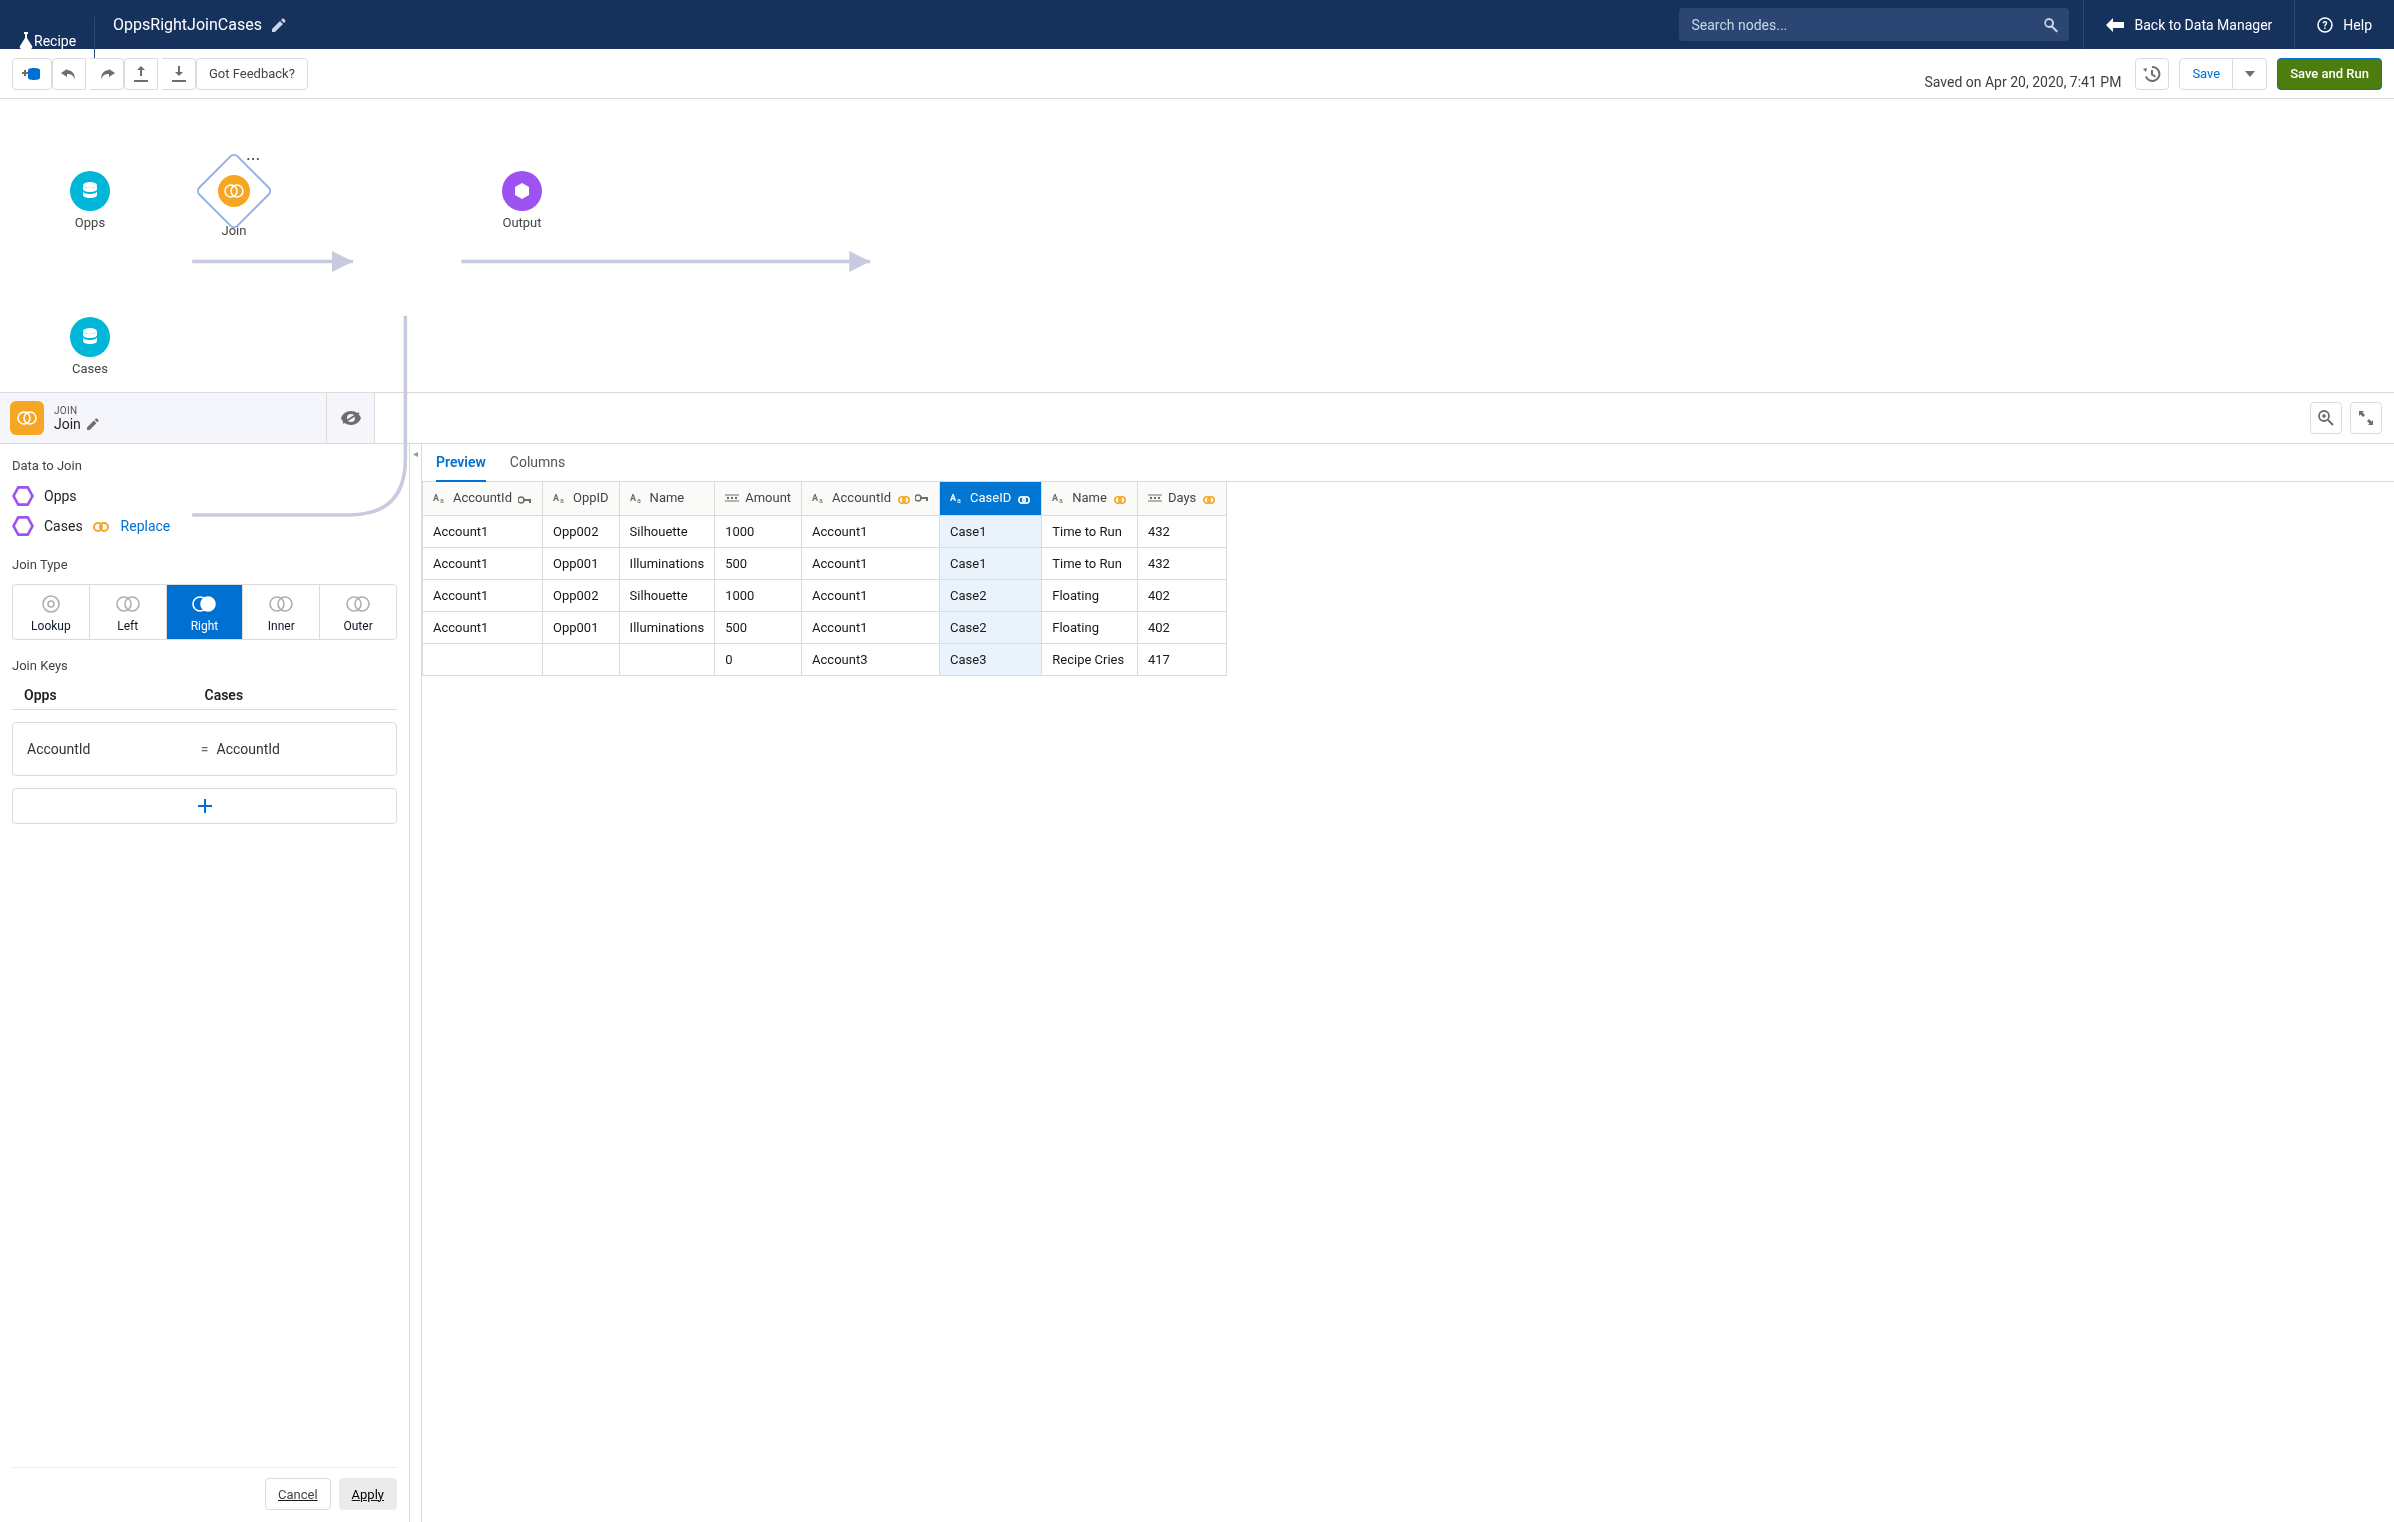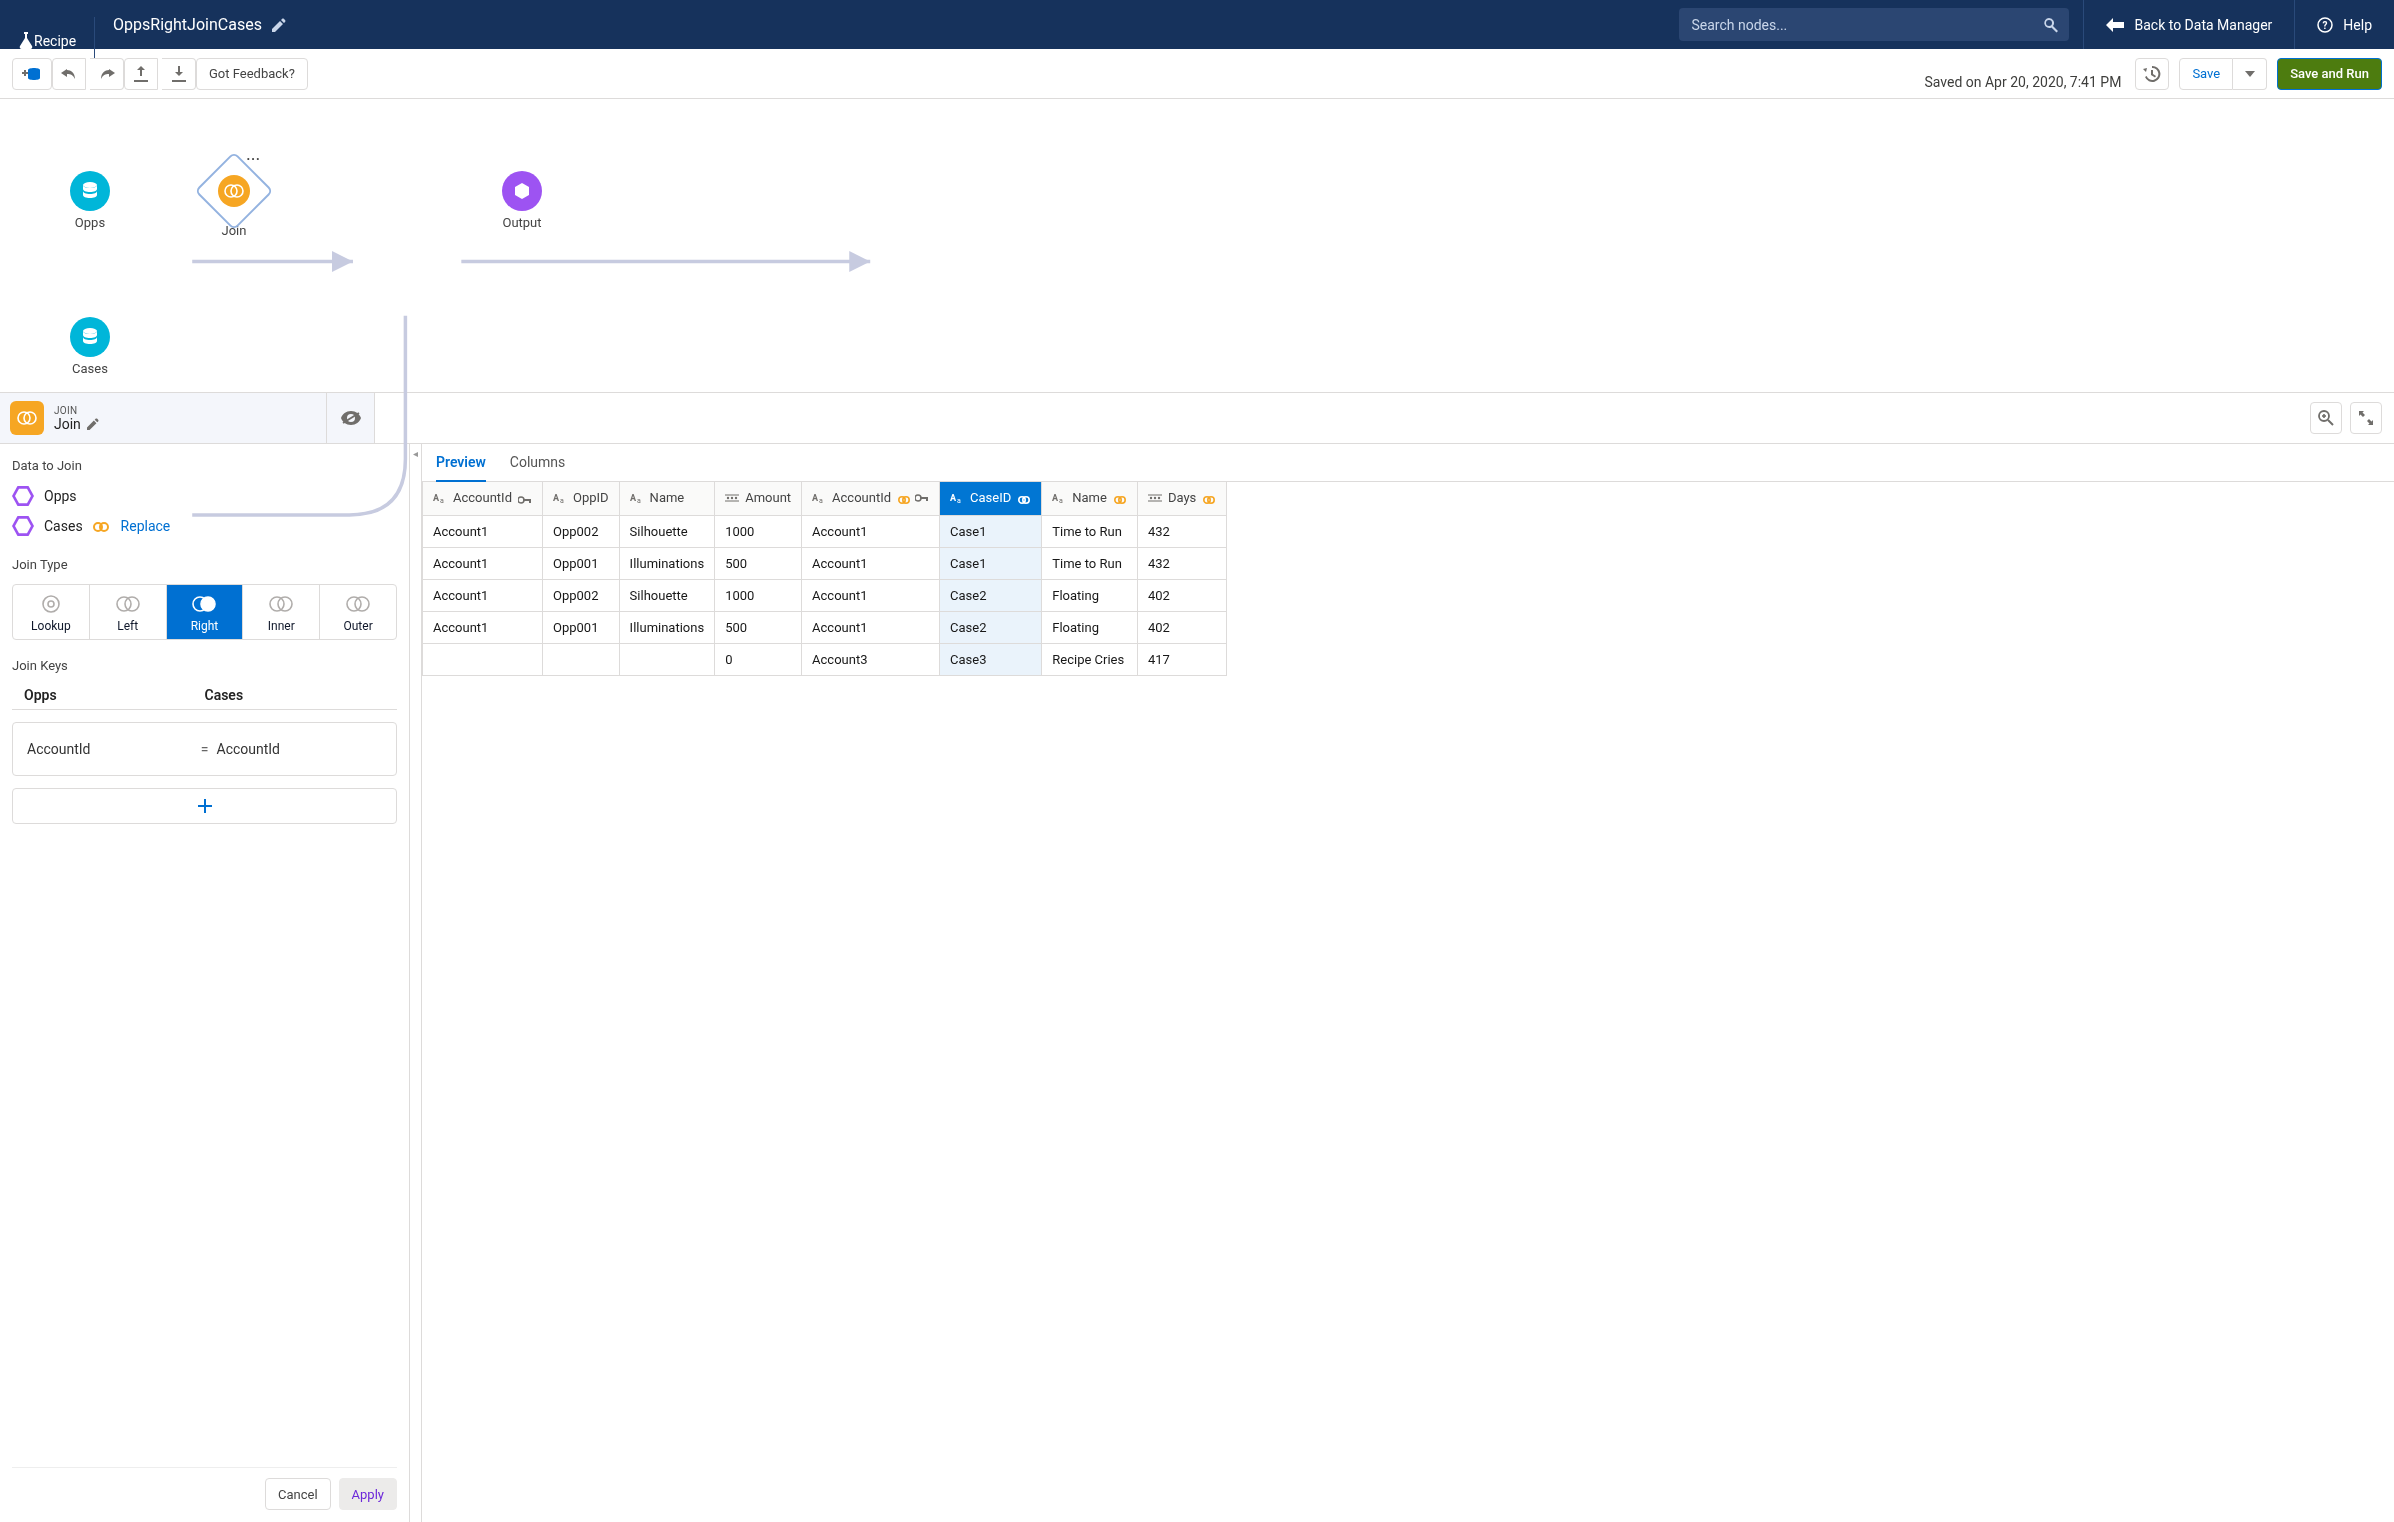--- a/index.html
+++ b/index.html
@@ -84,22 +84,22 @@
 .jt.active svg .f { fill:#fff; }
 
 .keys-head { display:flex; border-bottom:1px solid #dddbda; padding:6px 12px; font-weight:600; color:#222;}
 .keys-head > div { flex:1;}
 .key-box { border:1px solid #dddbda; border-radius:4px; margin-top:12px; padding:18px 14px; display:flex; align-items:center;}
 .key-box .eq { flex:0 0 24px; text-align:center; color:#666;}
 .key-box .fld { flex:1; color:#333;}
 .add-box { border:1px solid #dddbda; border-radius:4px; margin-top:12px; height:36px; display:flex; align-items:center; justify-content:center;}
 .add-box svg { fill:#0070d2;}
 
-.sidebar .footer { margin-top:auto; display:flex; justify-content:flex-end; gap:8px; padding:10px 0 12px 0; border-top:1px solid #eee;}
-.btn.disabled { background:#ecebea; color:#6d28d9; border-color:#ecebea; cursor:default;}
+.sidebar .footer { margin-top:auto; display:flex; justify-content:flex-end; gap:8px; padding:10px 0 12px 0; border-top:1px solid #eee;text-decoration:underline;}
+.btn.disabled { background:#ecebea; color:#000000; border-color:#ecebea; cursor:default;}
 
 .collapse-gutter { width:12px; border-right:1px solid #dddbda; display:flex; align-items:flex-start; justify-content:center; padding-top:4px; color:#999; font-size:10px; cursor:pointer;}
 
 .preview { flex:1; display:flex; flex-direction:column; min-width:0;}
 .tabs { display:flex; gap:24px; padding: 10px 14px 0 14px; border-bottom:1px solid #dddbda;}
 .tab { padding-bottom:10px; font-size:14px; color:#555; cursor:pointer;}
 .tab.active { color:#0070d2; font-weight:600; border-bottom:2px solid #0070d2; margin-bottom:-1px;}
 
 table { border-collapse:collapse; width: max-content;}
 .table-wrap { overflow:auto; padding: 0 0 0 0;}

